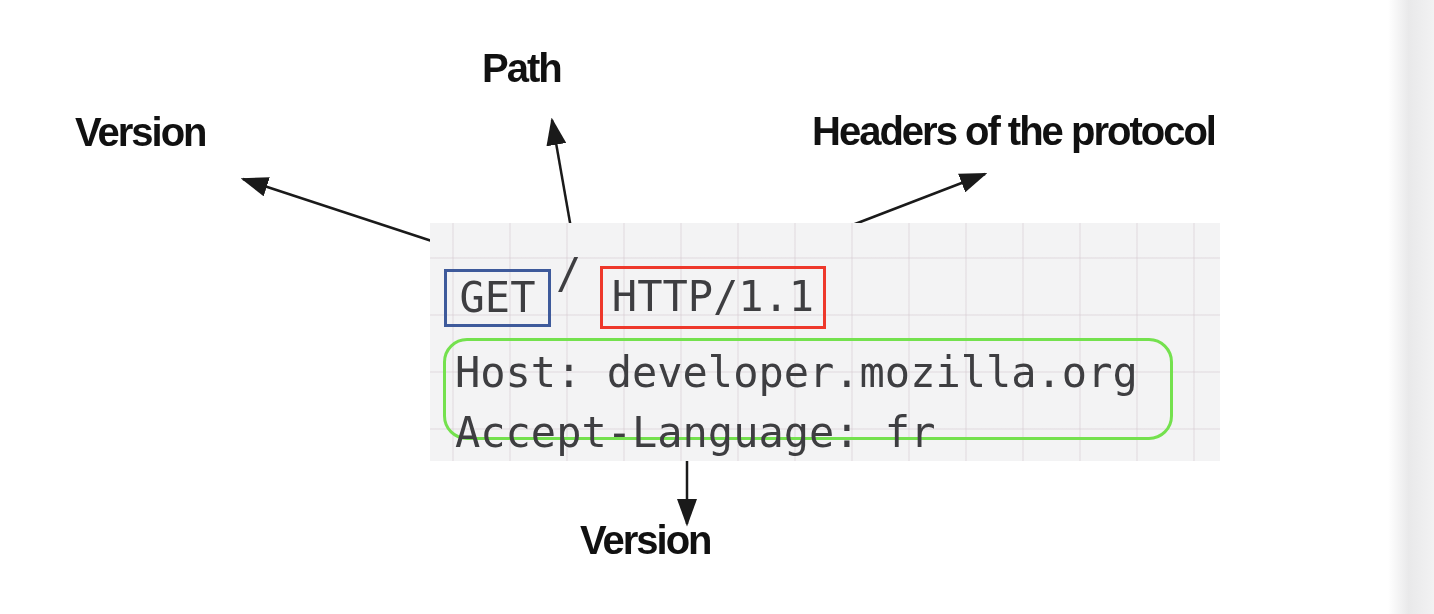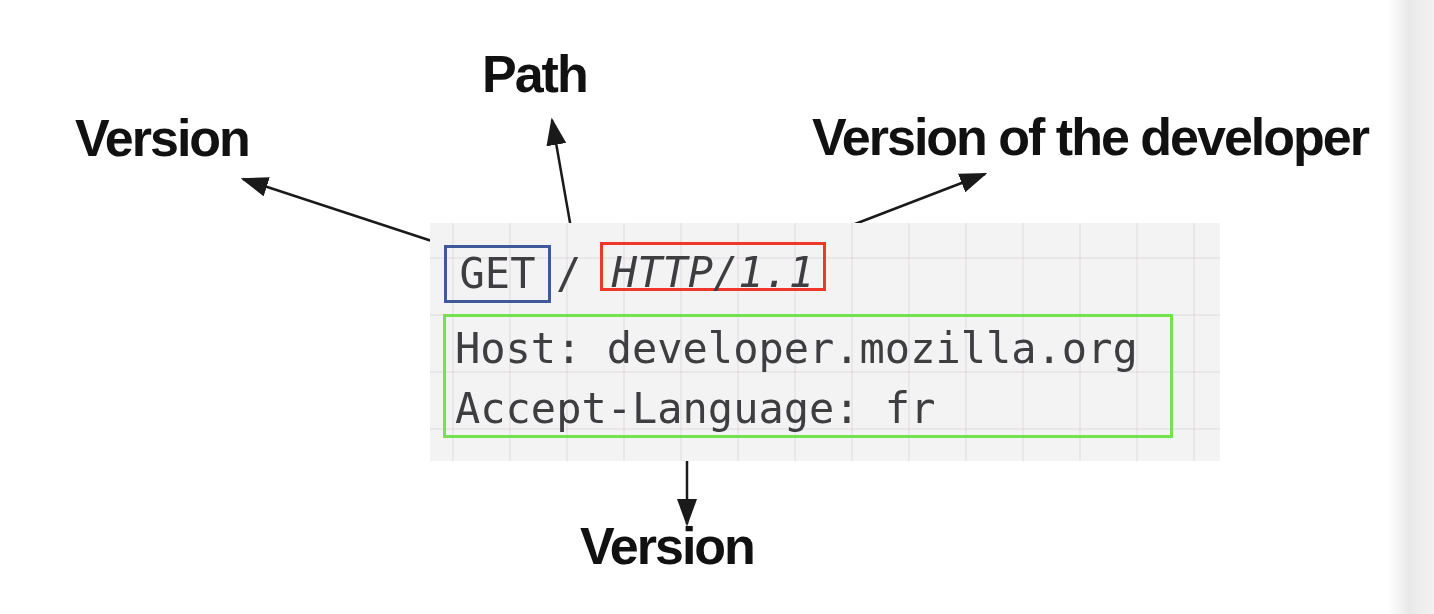--- a/index.html
+++ b/index.html
@@ -22,21 +22,21 @@
     top: 0;
     left: 1388px;
     width: 46px;
     height: 614px;
     background: linear-gradient(to right, rgba(255,255,255,0) 0%, #e9e9ea 45%, #f2f2f3 100%);
   }
 
   
   .diagram-label {
     position: absolute;
-    font-size: 52px;
+    font-size: 40px;
     font-weight: 700;
     letter-spacing: -2px;
     line-height: 1.1;
     color: var(--label_text, #111111);
     white-space: nowrap;
   }
   .label-method  { left: 75px;  top: 110px; }
   .label-path    { left: 482px; top: 46px;  }
   .label-version { left: 812px; top: 109px; }
   .label-headers { left: 580px; top: 518px; }
@@ -78,41 +78,42 @@
   }
 
   
   .hl-box {
     position: absolute;
     box-sizing: border-box;
     border-style: solid;
     border-width: 3px;
     text-align: center;
     white-space: nowrap;
+    margin-top: 24px;
   }
   .box-method {
     left: 14px;  top: 22px;
     width: 107px; height: 58px;
     line-height: 52px;
     border-color: var(--method_box_border, #3e5a9b);
   }
   .box-version {
     left: 170px; top: 19px;
-    width: 226px; height: 49px;
+    width: 226px; height: 63px;
     line-height: 55px;
     border-color: var(--version_box_border, #ee382b);
-    font-style: italic;
   }
   .box-headers {
     left: 13px;  top: 91px;
-    width: 730px; height: 124px;
+    width: 730px; height: 102px;
     line-height: 60px;
     border-color: var(--headers_box_border, #74e14e);
     text-align: left;
     padding: 2px 0 0 9px;
+    border-radius: 24px;
   }
   .req-slash {
     position: absolute;
     left: 126px;
     top: 22px;
     line-height: 58px;
   }
   .header-line {
     white-space: nowrap;
   }
@@ -121,21 +122,21 @@
 <body>
 
 <div class="stage">
 
   <div class="edge-strip"></div>
 
   <div class="diagram-label label-method">Version</div>
 
   <div class="diagram-label label-path">Path</div>
 
-  <div class="diagram-label label-version">Version of the developer</div>
+  <div class="diagram-label label-version">Headers of the protocol</div>
 
   <div class="diagram-label label-headers">Version</div>
 
   <svg class="arrows" viewBox="0 0 1434 614" xmlns="http://www.w3.org/2000/svg">
     <defs>
       <marker id="arrowhead" markerWidth="11" markerHeight="8" refX="10" refY="4" orient="auto">
         <polygon class="arrow-head" points="0,0 11,4 0,8"></polygon>
       </marker>
     </defs>
     <line class="arrow-line" x1="447" y1="246" x2="243" y2="179" marker-end="url(#arrowhead)"></line>

